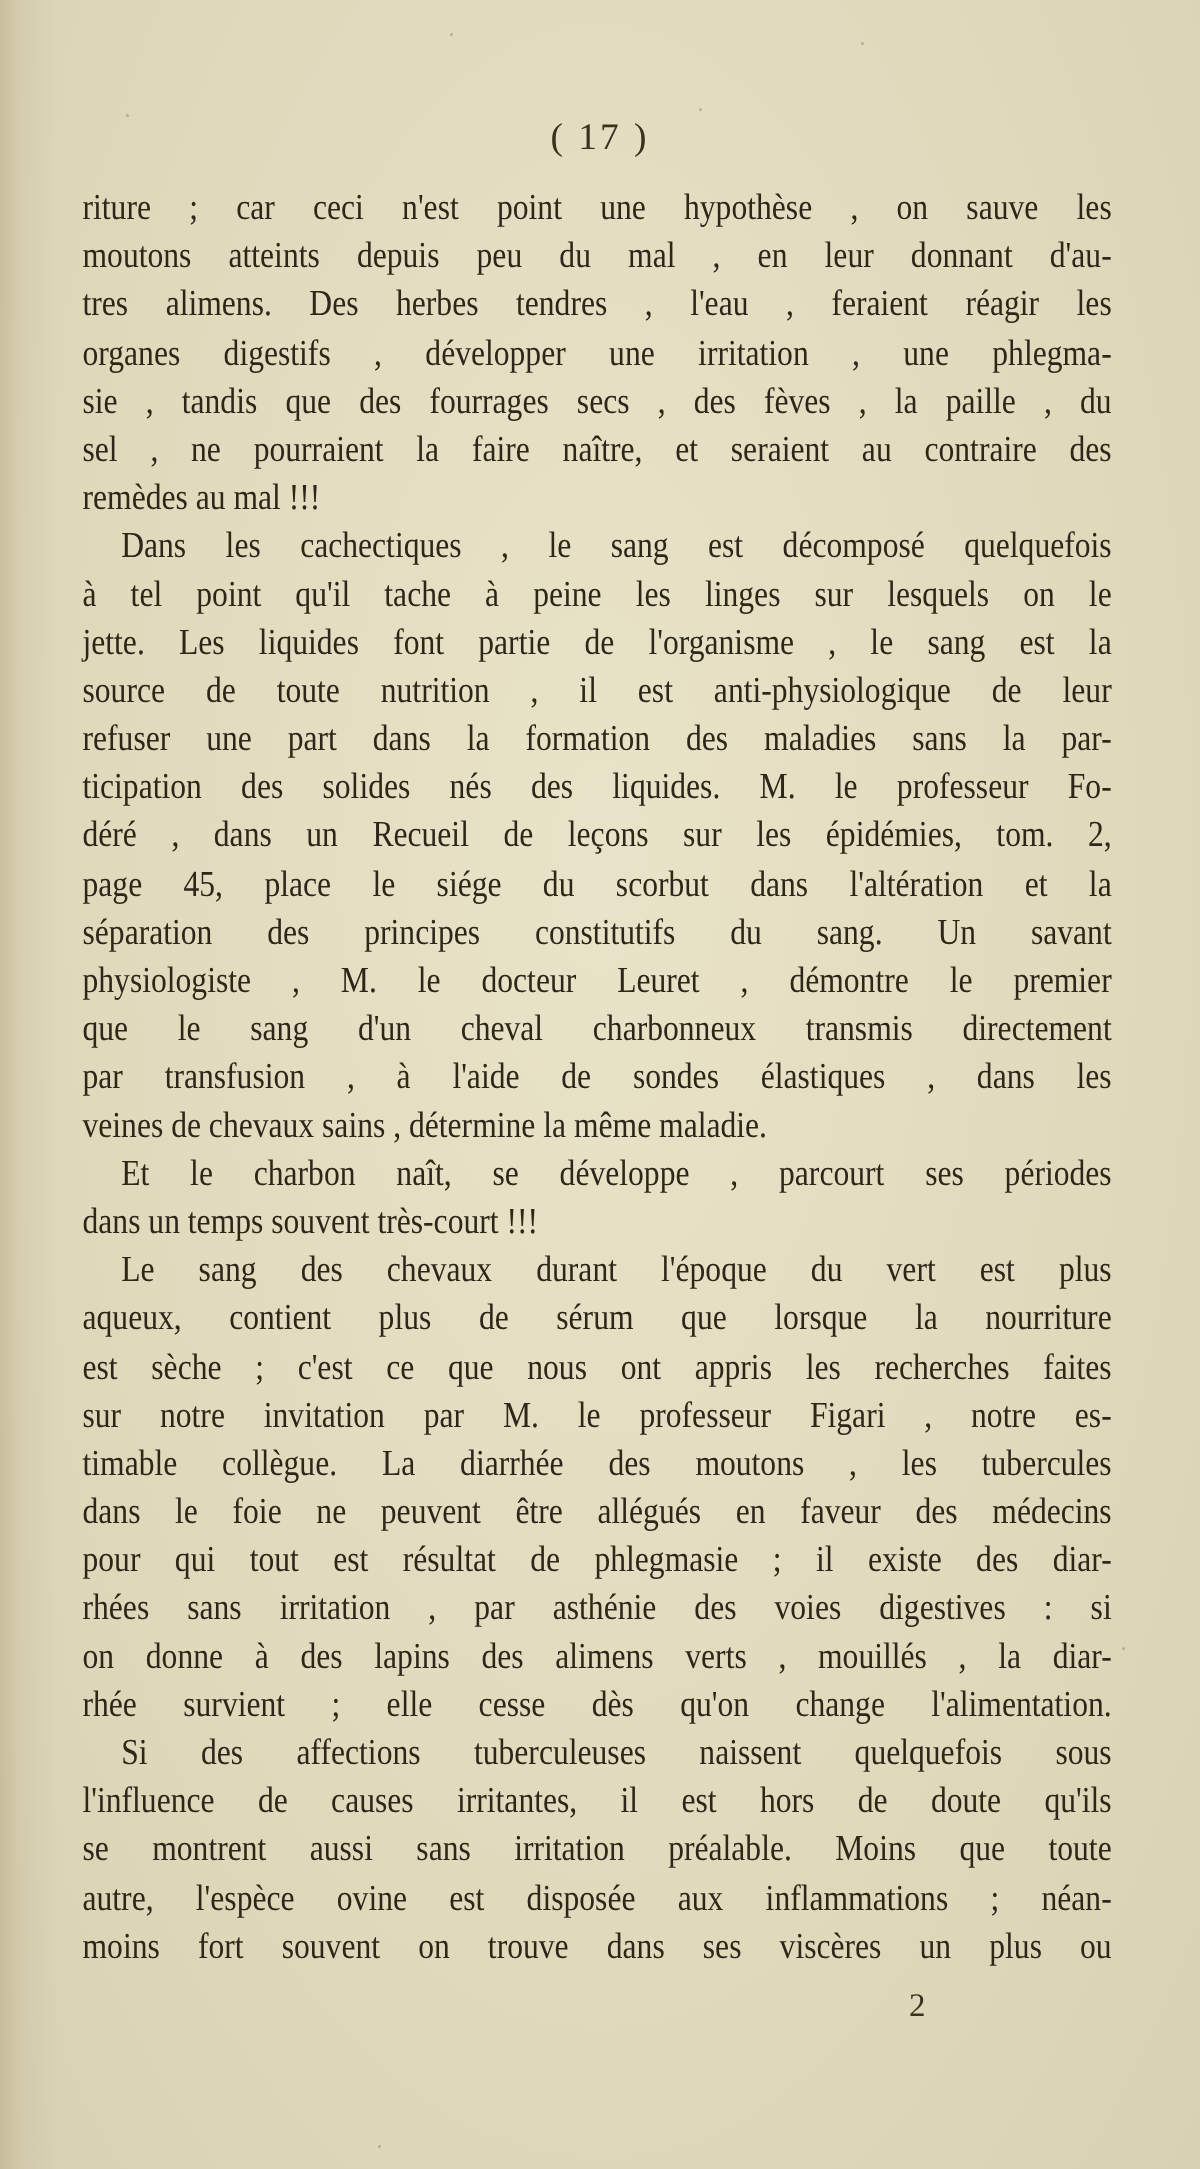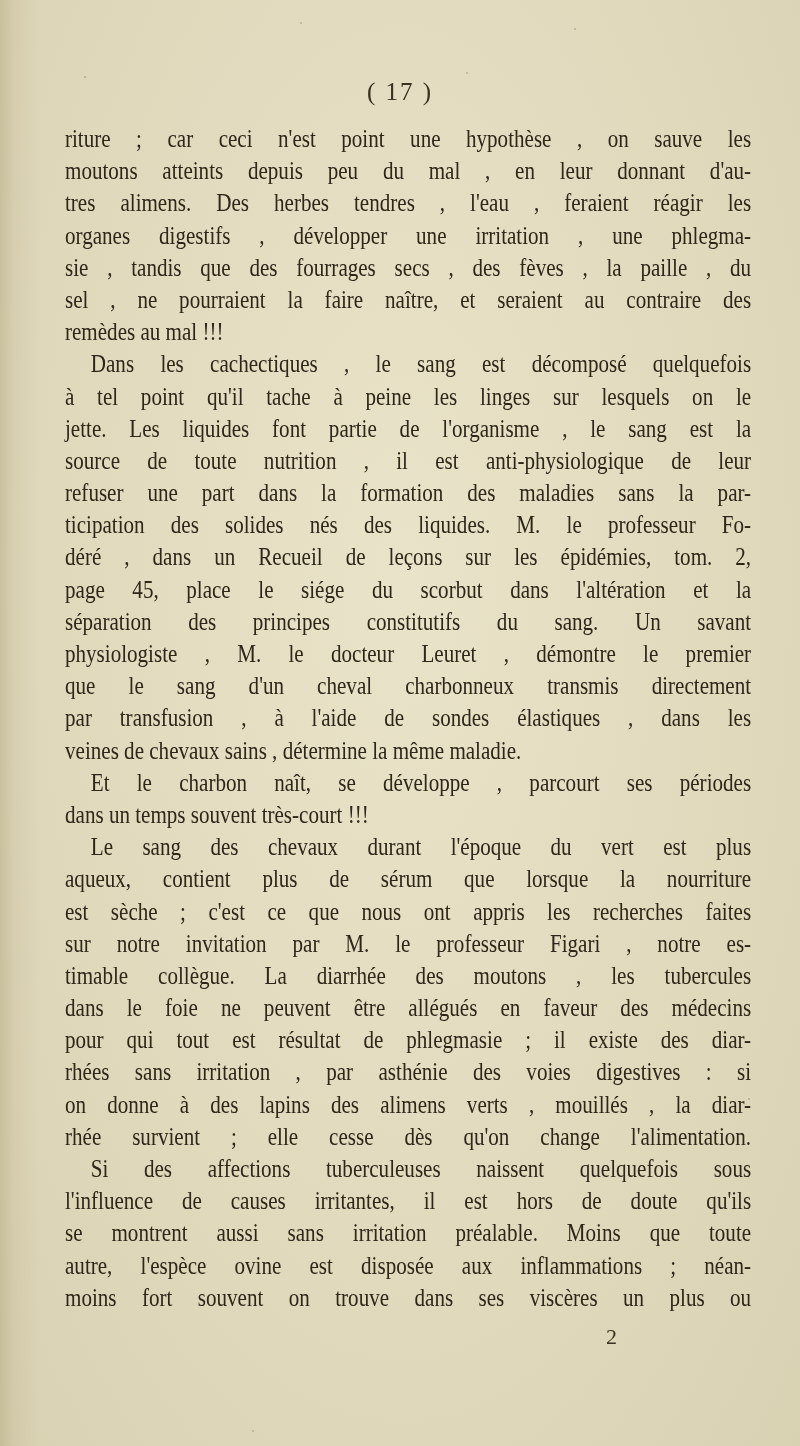--- a/index.html
+++ b/index.html
@@ -28,21 +28,21 @@
       top: 78px;
       left: 0;
       width: 800px;
       text-align: center;
       font-size: 25px;
       letter-spacing: 2px;
       color: #3a3120;
     }
     .body-text {
       position: absolute;
-      left: 65px;
+      left: 55px;
       top: 123px;
       width: 686px;
     }
     .line {
       display: block;
       height: 32.2px;
       line-height: 32.2px;
       font-size: 24.5px;
       white-space: nowrap;
       text-align: justify;

